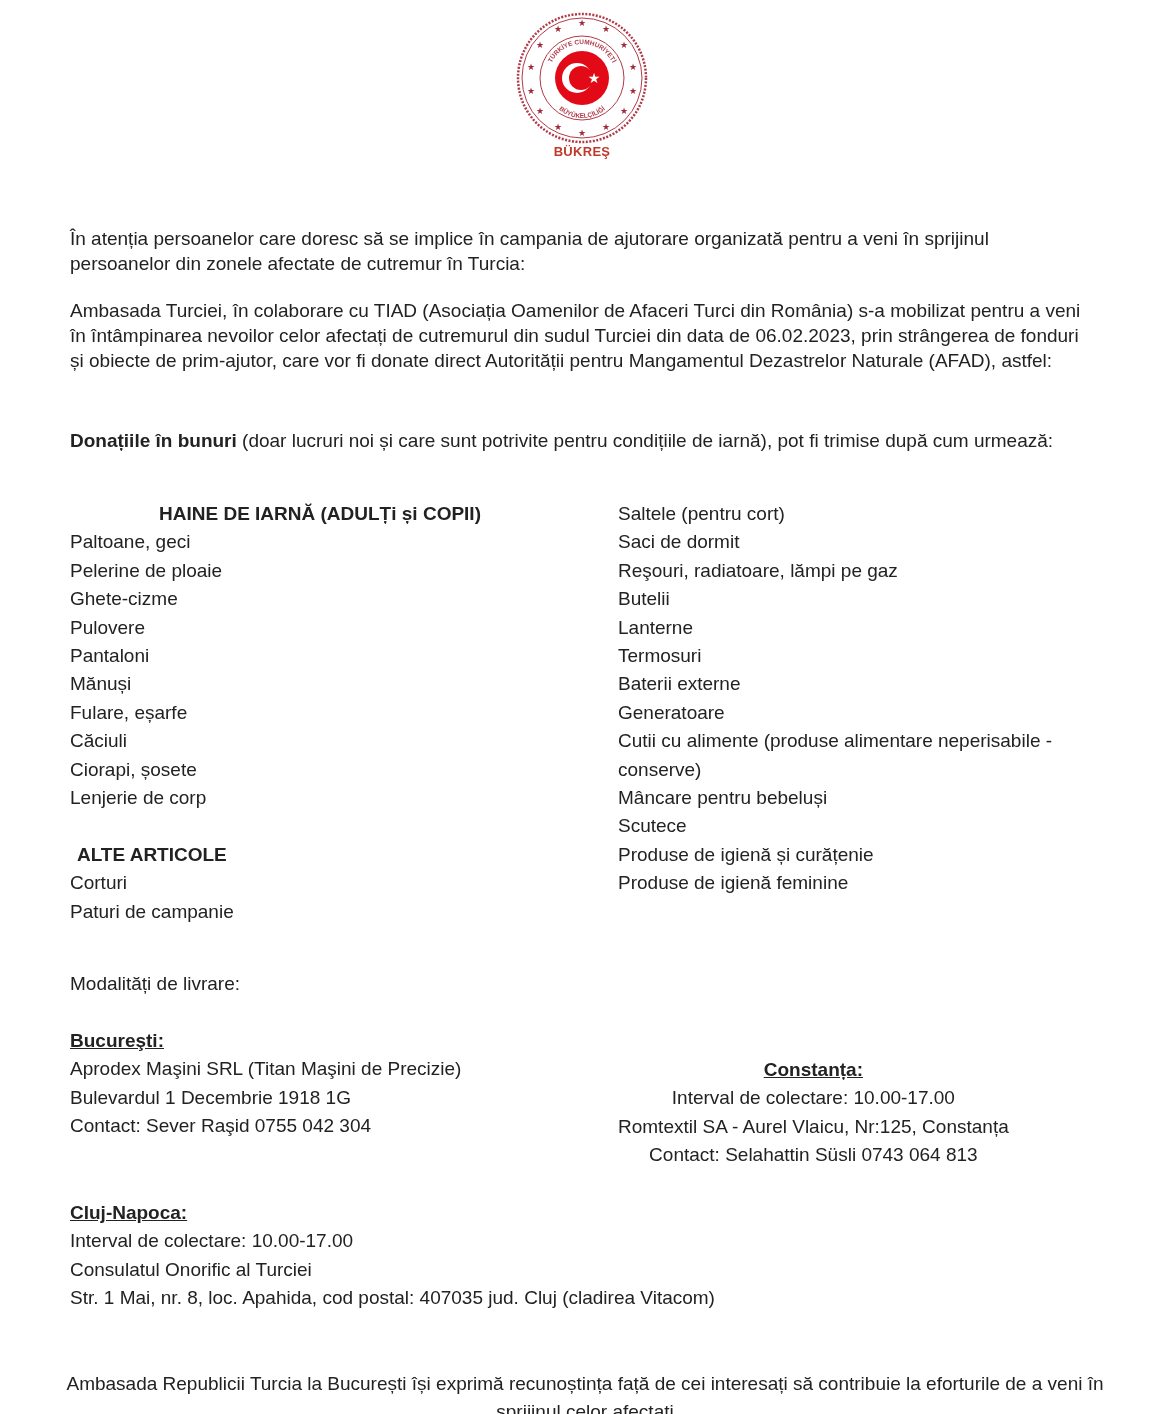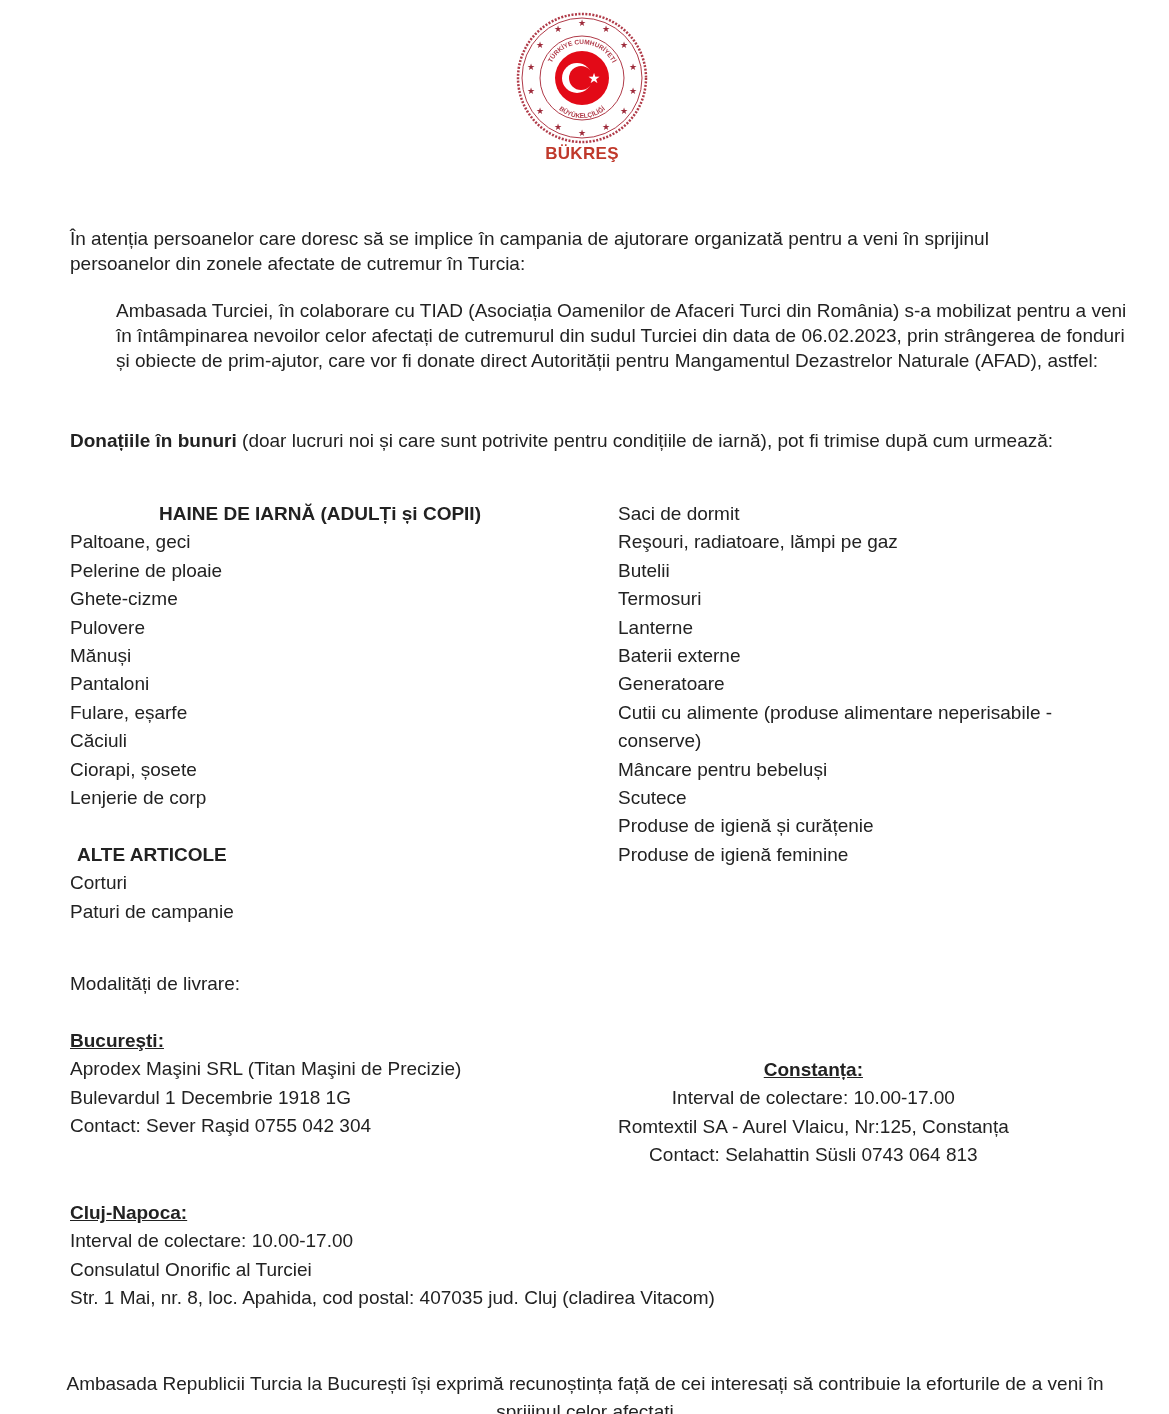--- a/index.html
+++ b/index.html
@@ -8,26 +8,26 @@
     font-family: "Liberation Sans", "DejaVu Sans", sans-serif;
     color: #222222;
     font-size: 19px;
   }
   .logo {
     position: absolute; left: 514px; top: 10px; width: 136px; height: 152px;
   }
   .logo svg { display: block; }
   .logo-caption {
     position: absolute; left: 0; right: 0; top: 134px; text-align: center;
-    font-weight: bold; font-size: 17px; color: #c0392b; letter-spacing: 0.3px;
+    font-weight: bold; font-size: 13px; color: #c0392b; letter-spacing: 0.3px;
   }
   .content { position: absolute; left: 70px; width: 1020px; }
   p { margin: 0; line-height: 25px; }
   .intro { top: 226px; }
-  .body1 { top: 298px; margin-left: 46px; }
+  .body1 { top: 298px; }
   .donations { top: 428px; }
   .b { font-weight: bold; text-align: center; }
   .col { position: absolute; line-height: 28.4px; }
   .col div { height: 28.4px; white-space: nowrap; }
   .col-left { left: 70px; top: 500px; width: 500px; }
   .col-right { left: 618px; top: 500px; width: 480px; }
   .col-right .wrap { white-space: normal; height: auto; }
   .alte { position: absolute; left: 70px; top: 841px; line-height: 28.4px; }
   .alte div { height: 28.4px; }
   .delivery-title { position: absolute; left: 70px; top: 970px; font-weight: normal; line-height: 28px; }
@@ -89,40 +89,41 @@
 <div class="content donations">
   <p><span class="b">Donațiile în bunuri</span><span> (doar lucruri noi și care sunt potrivite pentru condițiile de iarnă), pot fi trimise după cum urmează:</span></p>
 </div>
 
 <div class="col col-left">
   <div class="b">HAINE DE IARNĂ (ADULȚi și COPII)</div>
   <div>Paltoane, geci</div>
   <div>Pelerine de ploaie</div>
   <div>Ghete-cizme</div>
   <div>Pulovere</div>
+  <div>Pantaloni</div>
   <div>Mănuși</div>
-  <div>Pantaloni</div>
   <div>Fulare, eșarfe</div>
   <div>Căciuli</div>
   <div>Ciorapi, șosete</div>
   <div>Lenjerie de corp</div>
 </div>
 
 <div class="alte">
   <div class="b">ALTE ARTICOLE</div>
   <div>Corturi</div>
   <div>Paturi de campanie</div>
 </div>
 
 <div class="col col-right">
+  <div>Saltele (pentru cort)</div>
   <div>Saci de dormit</div>
   <div>Reşouri, radiatoare, lămpi pe gaz</div>
   <div>Butelii</div>
+  <div>Lanterne</div>
   <div>Termosuri</div>
-  <div>Lanterne</div>
   <div>Baterii externe</div>
   <div>Generatoare</div>
   <div class="wrap">Cutii cu alimente (produse alimentare neperisabile - conserve)</div>
   <div>Mâncare pentru bebeluși</div>
   <div>Scutece</div>
   <div>Produse de igienă și curățenie</div>
   <div>Produse de igienă feminine</div>
 </div>
 
 <div class="delivery-title">Modalități de livrare:</div>

